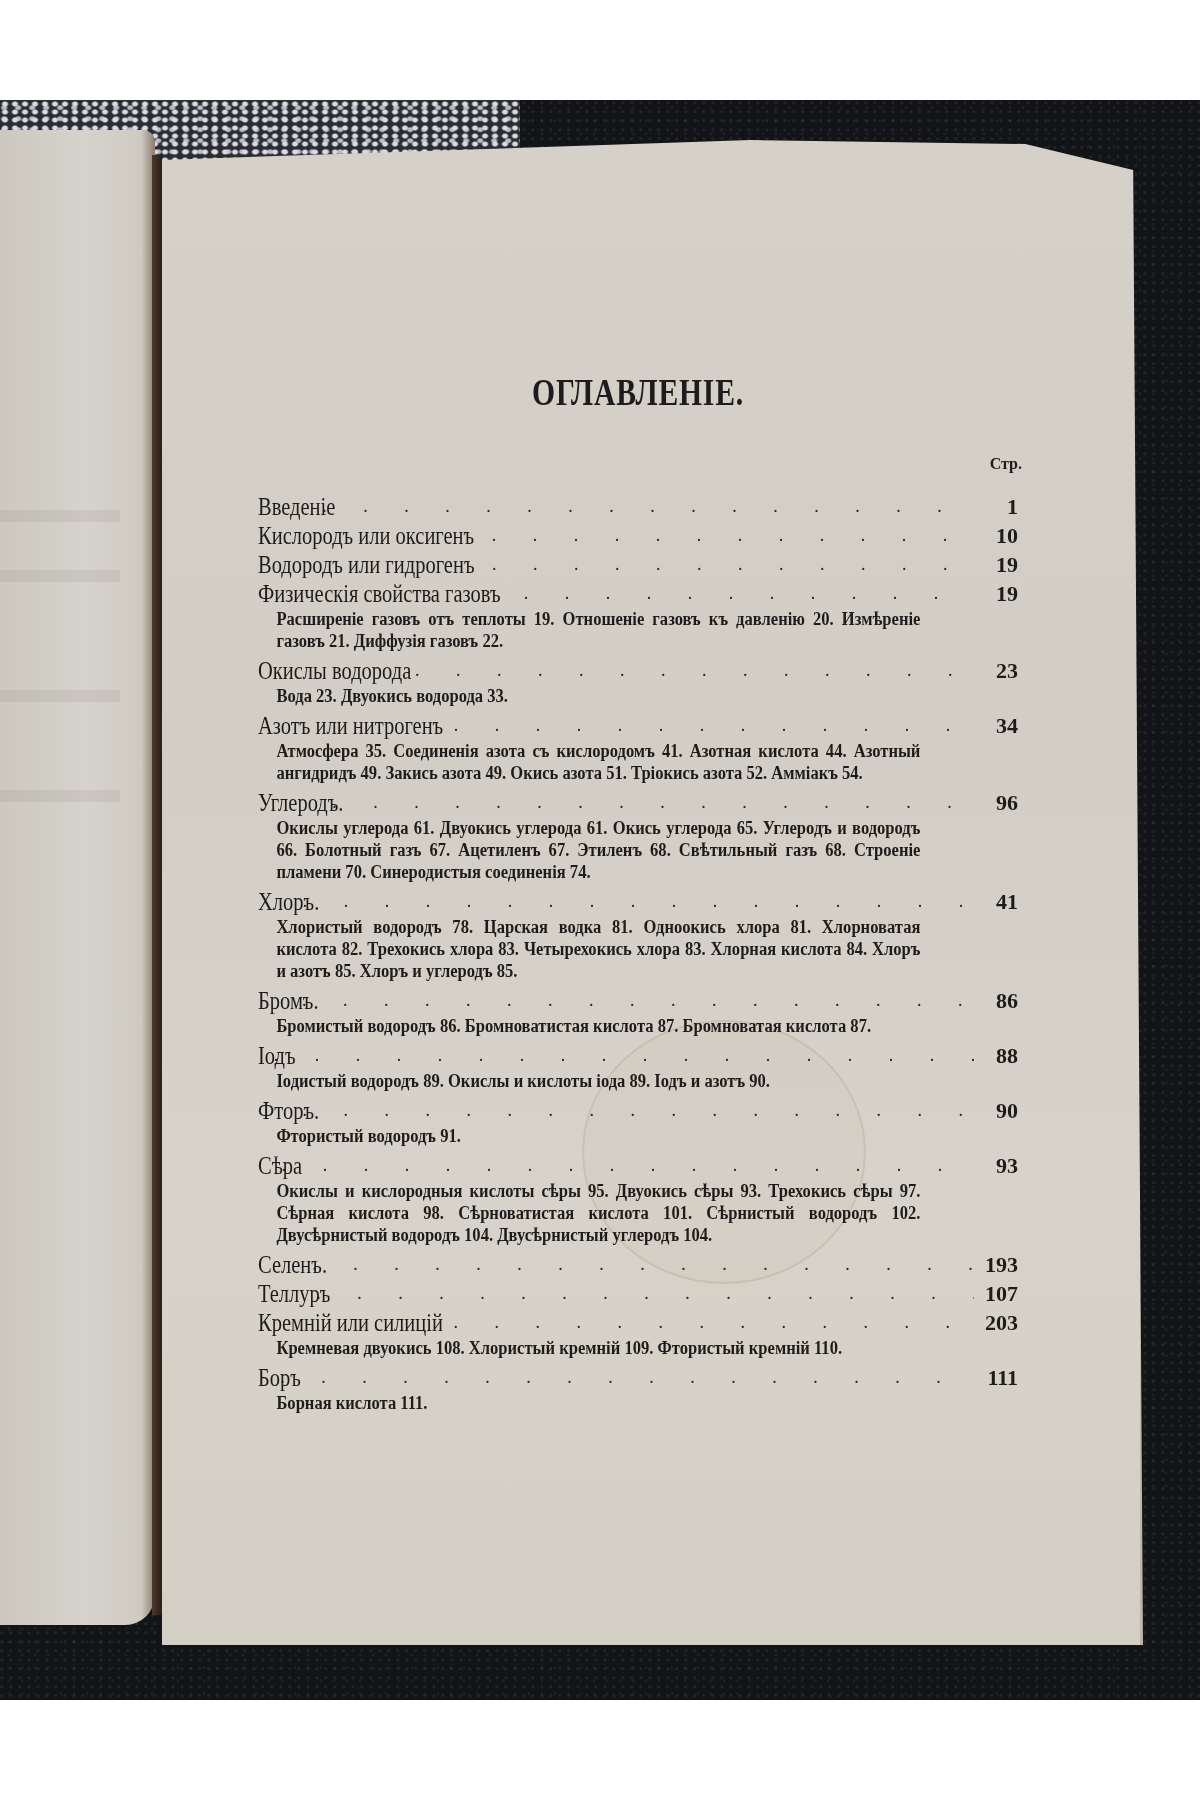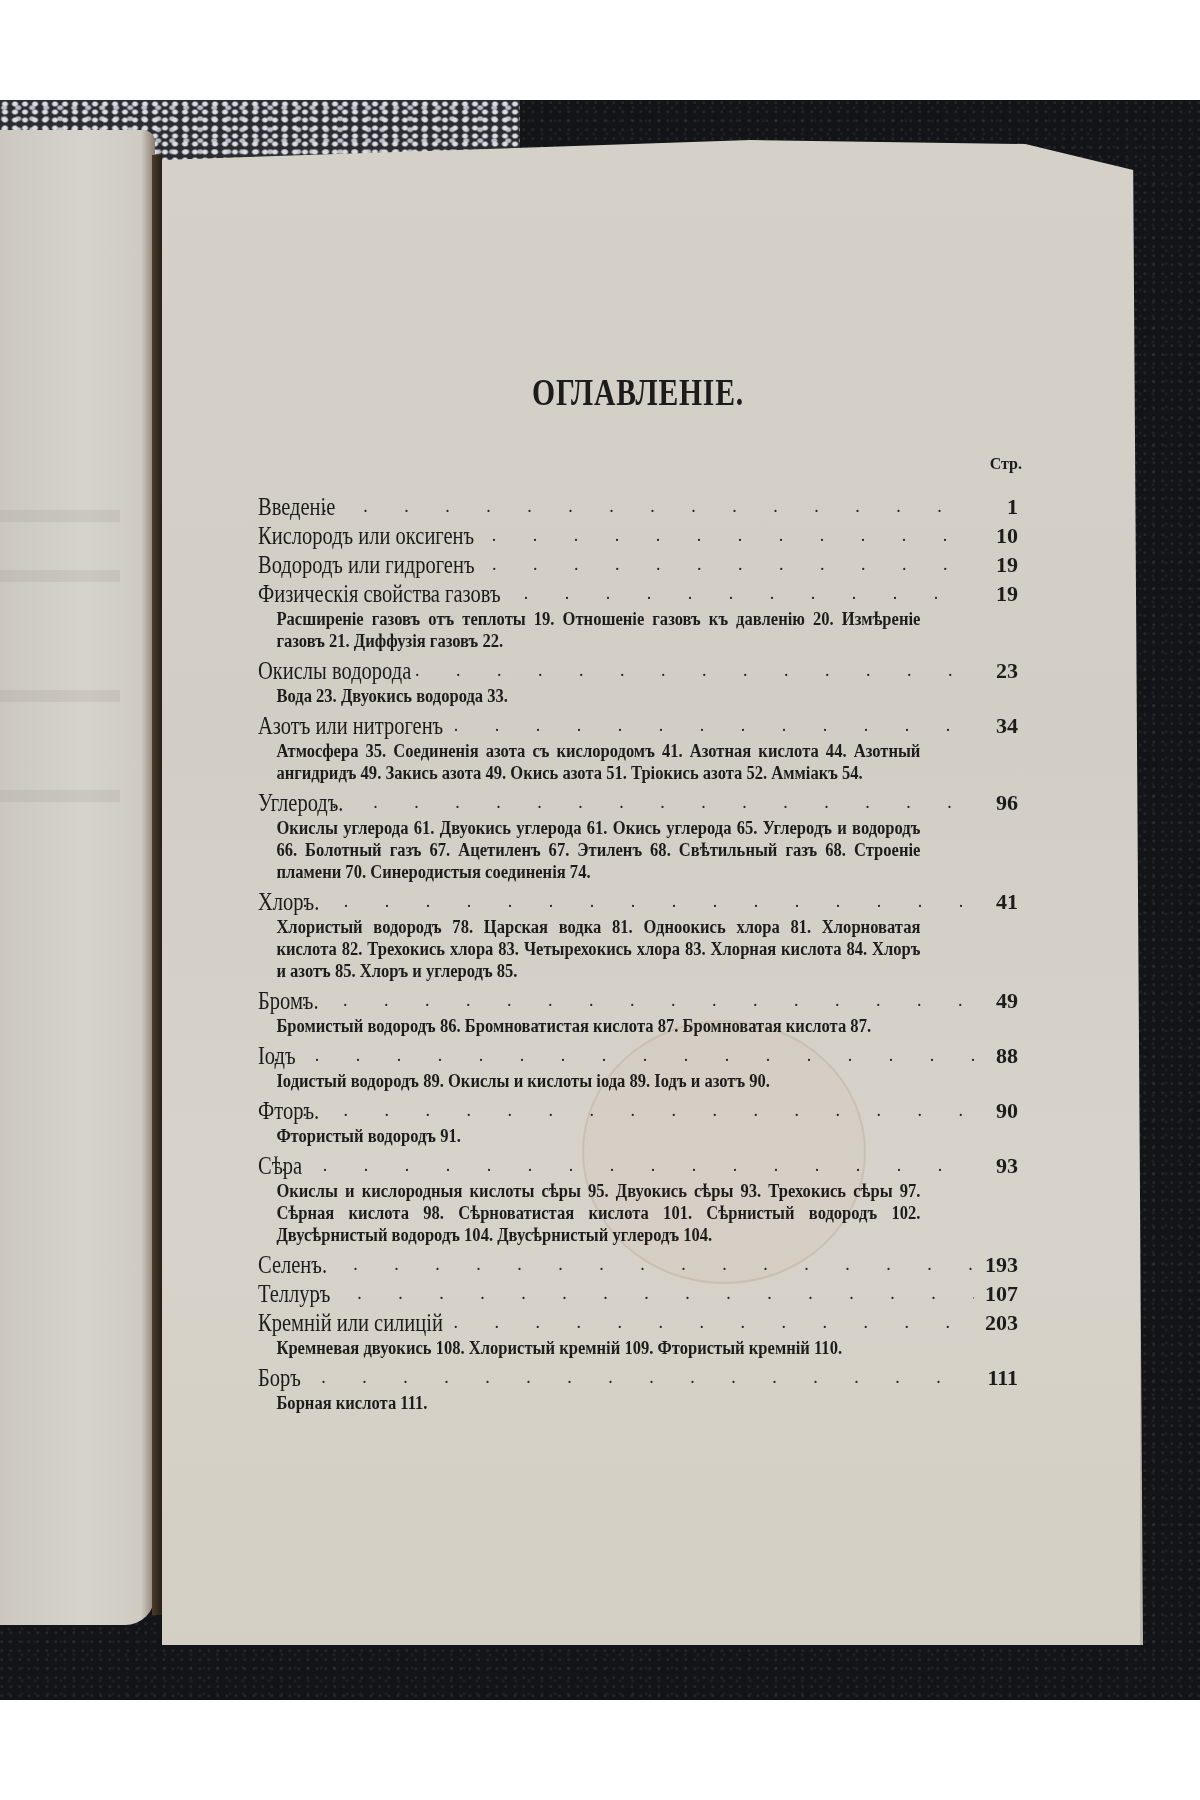--- a/index.html
+++ b/index.html
@@ -239,21 +239,21 @@
     <div class="entry-row">
       <span class="entry-title">Хлоръ.</span>
       <span class="leader">. . . . . . . . . . . . . . . . . . . . . . . . . . . . . . . . . . . .</span>
       <span class="page-num">41</span>
     </div>
     <div class="sub">Хлористый водородъ 78. Царская водка 81. Одноокись хлора 81. Хлорноватая кислота 82. Трехокись хлора 83. Четырехокись хлора 83. Хлорная кислота 84. Хлоръ и азотъ 85. Хлоръ и углеродъ 85.</div>
 
     <div class="entry-row">
       <span class="entry-title">Бромъ.</span>
       <span class="leader">. . . . . . . . . . . . . . . . . . . . . . . . . . . . . . . . . . . .</span>
-      <span class="page-num">49</span>
+      <span class="page-num">86</span>
     </div>
     <div class="sub">Бромистый водородъ 86. Бромноватистая кислота 87. Бромноватая кислота 87.</div>
 
     <div class="entry-row">
       <span class="entry-title">Іодъ</span>
       <span class="leader">. . . . . . . . . . . . . . . . . . . . . . . . . . . . . . . . . . . .</span>
       <span class="page-num">88</span>
     </div>
     <div class="sub">Іодистый водородъ 89. Окислы и кислоты іода 89. Іодъ и азотъ 90.</div>
 

